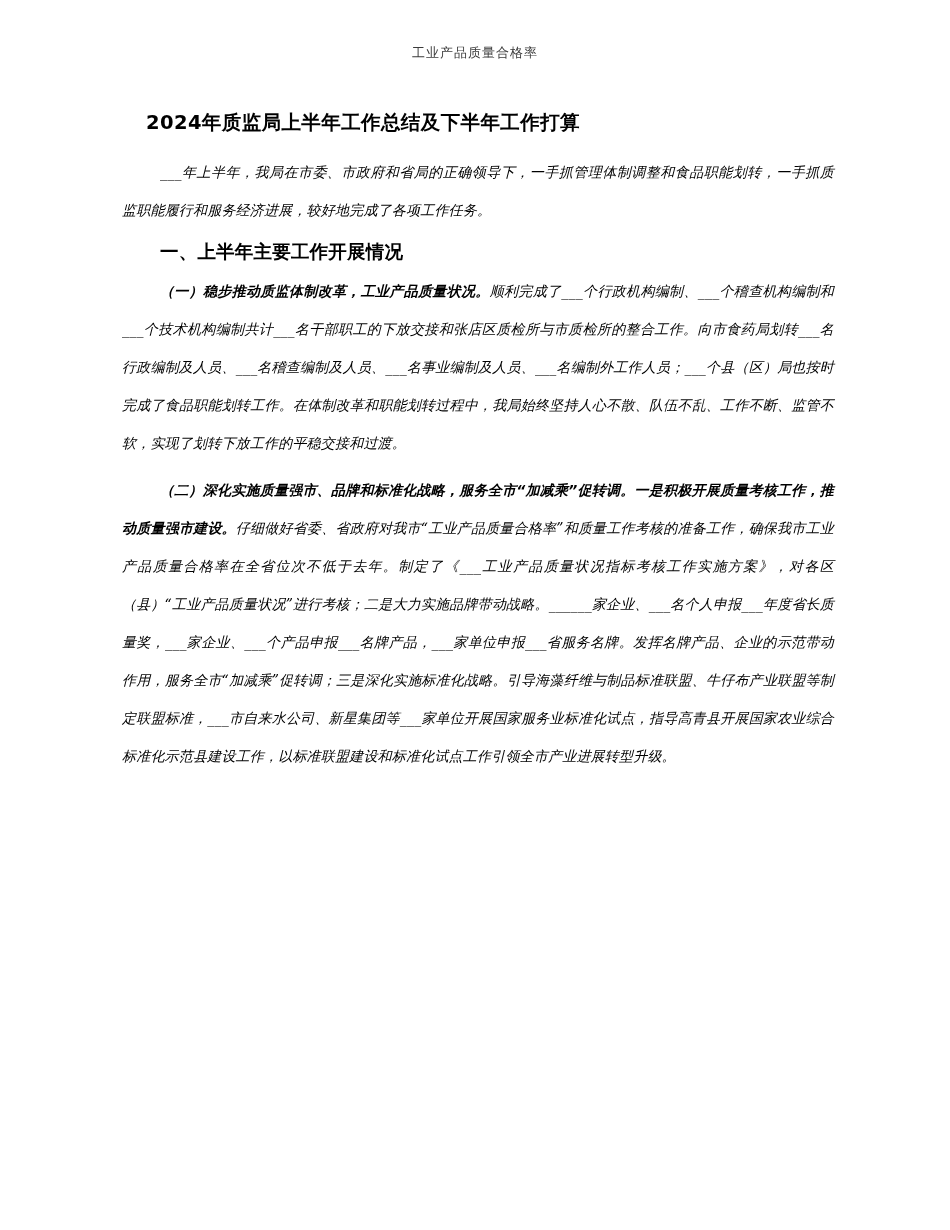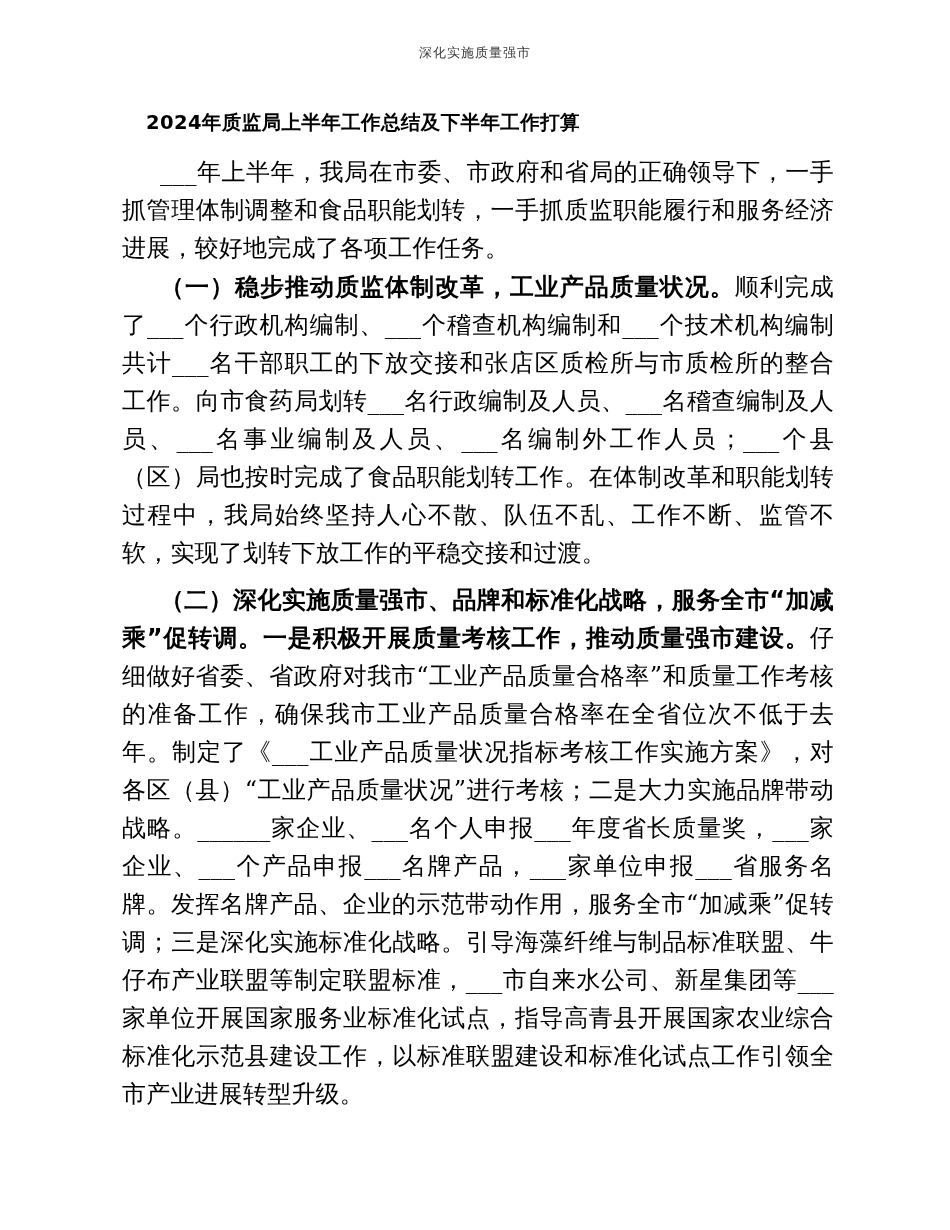--- a/index.html
+++ b/index.html
@@ -43,26 +43,27 @@
     font-family: "DejaVu Sans", "Liberation Sans", sans-serif;
     font-weight: bold;
     font-size: 19.5px;
     letter-spacing: 0.4px;
     margin: 0 0 16px 0;
     padding-left: 24px;
     line-height: 1.5;
   }
   p.body {
     margin: 0 0 1px 0;
-    font-size: 24px;
+    font-size: 14px;
     line-height: 38px;
     text-align: justify;
     text-justify: inter-ideograph;
     text-indent: 38px;
     letter-spacing: 0.2px;
+    font-style: italic;
   }
   p.heading1 {
     margin: 4px 0 1px 0;
     font-family: "DejaVu Sans", "Liberation Sans", sans-serif;
     font-weight: bold;
     font-size: 18.5px;
     line-height: 38px;
     text-indent: 38px;
     letter-spacing: 0.2px;
   }
@@ -70,28 +71,29 @@
     font-family: "DejaVu Sans", "Liberation Sans", sans-serif;
     font-weight: bold;
   }
   .spacer-block { height: 8px; }
 </style>
 </head>
 <body>
 
 <div class="page">
 
-  <div class="watermark">深化实施质量强市</div>
+  <div class="watermark">工业产品质量合格率</div>
 
   <div class="content">
 
     <h1 class="doc-title">2024年质监局上半年工作总结及下半年工作打算</h1>
 
     <p class="body"><span>___年上半年，我局在市委、市政府和省局的正确领导下，一手抓管理体制调整和食品职能划转，一手抓质监职能履行和服务经济进展，较好地完成了各项工作任务。</span></p>
 
+    <p class="heading1">一、上半年主要工作开展情况</p>
 
     <p class="body"><span class="bold-run">（一）稳步推动质监体制改革，工业产品质量状况。</span><span>顺利完成了___个行政机构编制、___个稽查机构编制和___个技术机构编制共计___名干部职工的下放交接和张店区质检所与市质检所的整合工作。向市食药局划转___名行政编制及人员、___名稽查编制及人员、___名事业编制及人员、___名编制外工作人员；___个县（区）局也按时完成了食品职能划转工作。在体制改革和职能划转过程中，我局始终坚持人心不散、队伍不乱、工作不断、监管不软，实现了划转下放工作的平稳交接和过渡。</span></p>
 
     <div class="spacer-block"></div>
 
     <p class="body"><span class="bold-run">（二）深化实施质量强市、品牌和标准化战略，服务全市“加减乘”促转调。一是积极开展质量考核工作，推动质量强市建设。</span><span>仔细做好省委、省政府对我市“工业产品质量合格率”和质量工作考核的准备工作，确保我市工业产品质量合格率在全省位次不低于去年。制定了《___工业产品质量状况指标考核工作实施方案》，对各区（县）“工业产品质量状况”进行考核；二是大力实施品牌带动战略。______家企业、___名个人申报___年度省长质量奖，___家企业、___个产品申报___名牌产品，___家单位申报___省服务名牌。发挥名牌产品、企业的示范带动作用，服务全市“加减乘”促转调；三是深化实施标准化战略。引导海藻纤维与制品标准联盟、牛仔布产业联盟等制定联盟标准，___市自来水公司、新星集团等___家单位开展国家服务业标准化试点，指导高青县开展国家农业综合标准化示范县建设工作，以标准联盟建设和标准化试点工作引领全市产业进展转型升级。</span></p>
 
   </div>
 </div>
 

